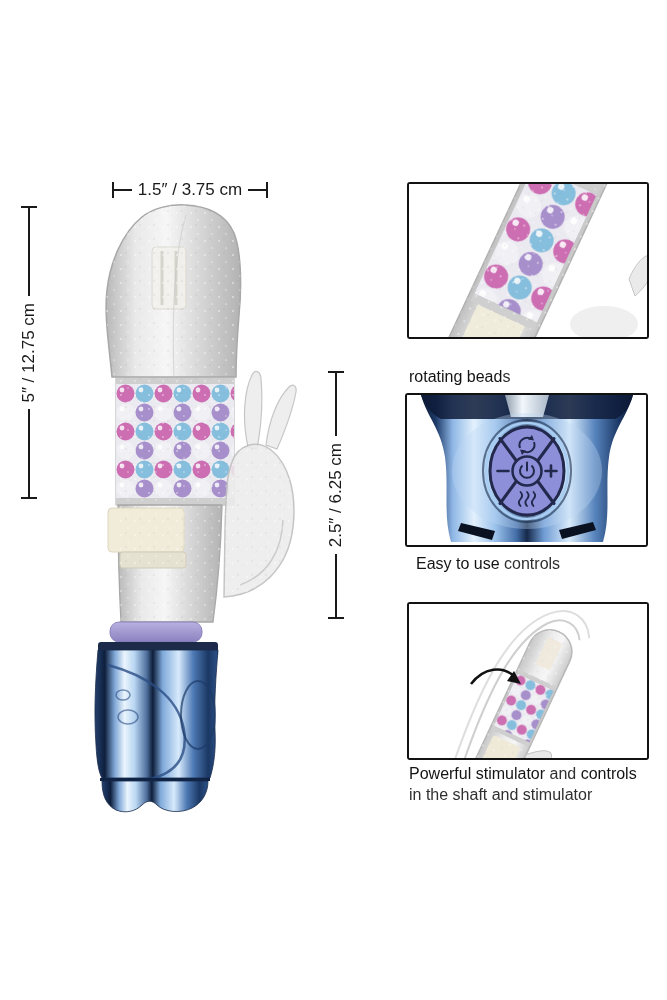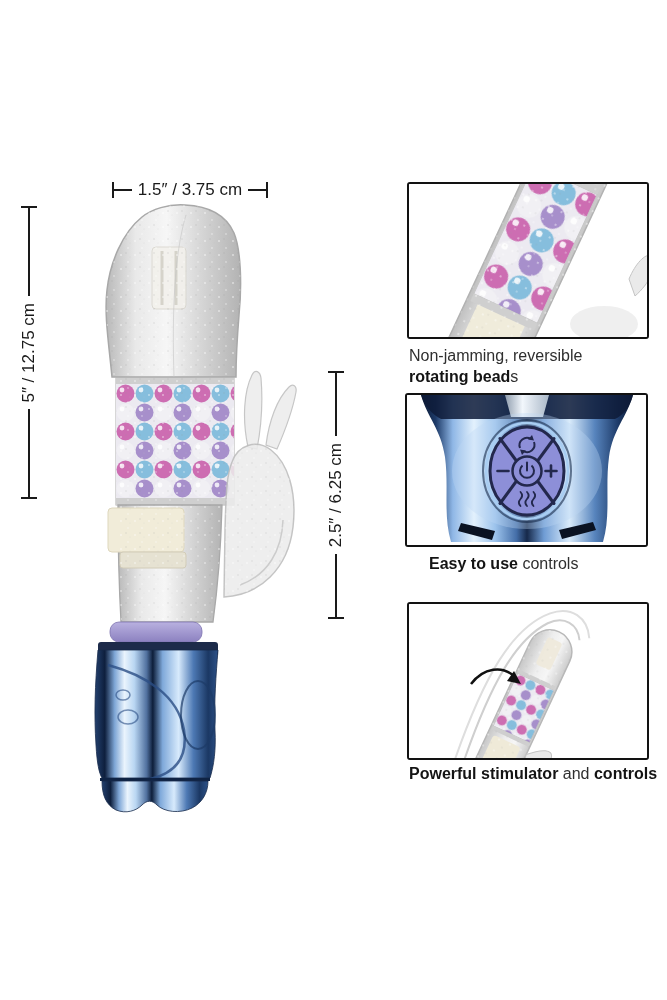--- a/index.html
+++ b/index.html
@@ -22,23 +22,23 @@
   #dim-right{left:327px;top:371px;height:248px;}
   
   #product{position:absolute;left:90px;top:195px;width:230px;height:620px;}
   
   .panel{position:absolute;border:2px solid #121212;border-radius:3px;background:#fff;overflow:hidden;}
   #panel-1{left:407px;top:182px;width:238px;height:153px;}
   #panel-2{left:405px;top:393px;width:239px;height:150px;}
   #panel-3{left:407px;top:602px;width:238px;height:154px;}
   .panel svg{display:block;width:100%;height:100%;}
   .caption{position:absolute;font-size:16px;line-height:21px;color:#2f2f2f;}
-  .caption b{font-weight:700;color:#141414;}
+  .caption b{font-weight:400;color:#141414;}
   #caption-1{left:409px;top:345px;}
-  #caption-2{left:429px;top:553px;}
+  #caption-2{left:416px;top:553px;}
   #caption-3{left:409px;top:763px;}
 </style>
 </head>
 <body>
 
 <div class="stage">
 
   <div class="dim-h" id="dim-top">
     <div class="tick"></div>
     <div class="seg"></div>
@@ -194,21 +194,21 @@
         <rect x="80" y="-70" width="78" height="300" rx="38" fill="url(#p1gray)" stroke="#b2b2b2" stroke-width="1.5"></rect>
         <rect x="92" y="132" width="52" height="60" rx="4" fill="#f0ecdb"></rect>
         <rect x="84" y="-13" width="70" height="142" fill="url(#p1beads)" stroke="#c6c6c6"></rect>
         <rect x="84" y="-21" width="70" height="8" fill="#cfcfcf"></rect>
         <rect x="84" y="129" width="70" height="8" fill="#cfcfcf"></rect>
         <rect x="80" y="-70" width="78" height="300" rx="38" fill="url(#p1glit)" opacity="0.55"></rect>
       </g>
     </svg>
   </div>
   <div class="caption" id="caption-1">
-    <span>Non-jamming, reversible</span><br>
+    <br>
     <b>rotating bead</b><span>s</span>
   </div>
 
   <div class="panel" id="panel-2">
     <svg viewBox="0 0 239 150" preserveAspectRatio="none">
       <defs>
         <linearGradient id="p2chrome" x1="0" y1="0" x2="1" y2="0">
           <stop offset="0" stop-color="#0c1830"></stop>
             <stop offset="0.07" stop-color="#1d3a68"></stop>
           <stop offset="0.15" stop-color="#8fb7e6"></stop>
@@ -311,15 +311,16 @@
         <rect x="-22" y="-95" width="44" height="200" rx="22" fill="url(#p3glit)" opacity="0.55"></rect>
       </g>
       <g>
         <path d="M 62 80 C 74 64 94 60 107 74" stroke="#111111" stroke-width="2.5" fill="none"></path>
         <polygon points="112,80 98,77 105,67" fill="#111111"></polygon>
       </g>
     </svg>
   </div>
   <div class="caption" id="caption-3">
     <b>Powerful stimulator</b><span> and </span><b>controls</b><br>
+    <span>in the shaft and stimulator</span>
   </div>
 
 </div>
 
 </body></html>

